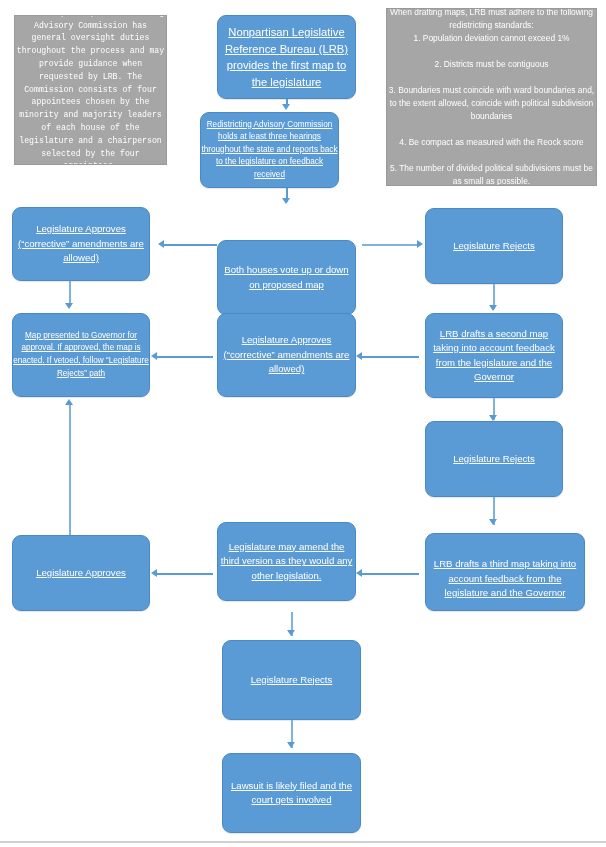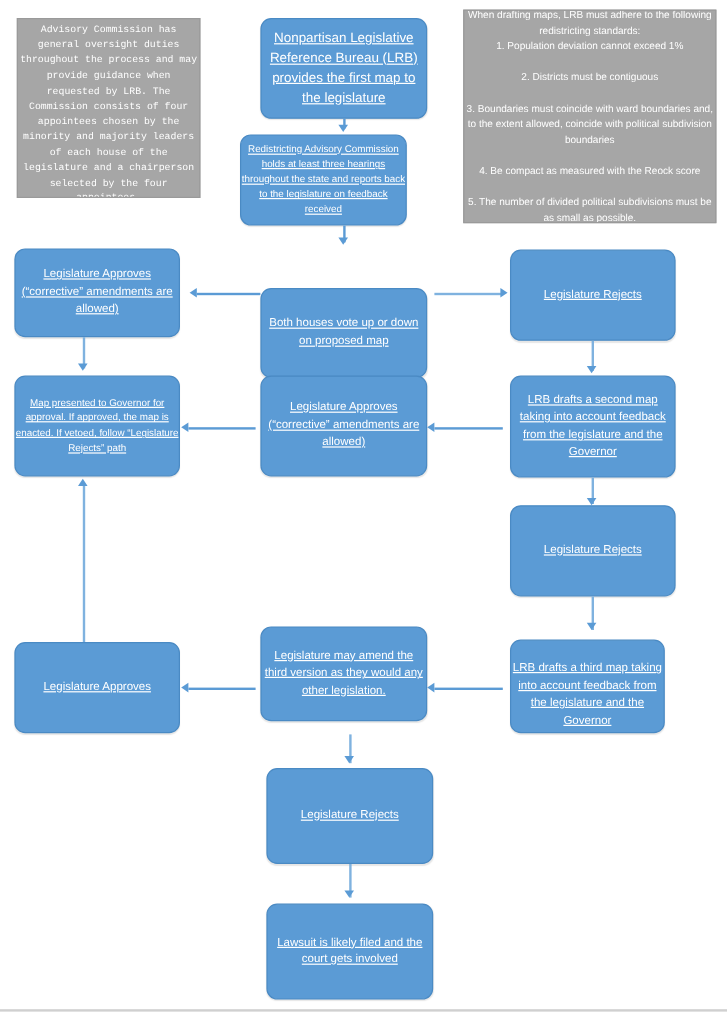--- a/index.html
+++ b/index.html
@@ -193,21 +193,21 @@
   <div class="arrow up" style="left:65px; top:399px;"></div>
 
   <div class="node blue fs-med" style="left:12px; top:535px; width:138px; height:76px;">
     <span class="txt">Legislature Approves</span>
   </div>
 
   <div class="node blue fs-med" style="left:217px; top:522px; width:139px; height:79px;">
     <span class="txt">Legislature may amend the third version as they would any other legislation.</span>
   </div>
 
-  <div class="node blue fs-med" style="left:425px; top:533px; width:129px; height:78px;">
+  <div class="node blue fs-med" style="left:425px; top:533px; width:160px; height:78px;">
     <span class="txt" style="margin-bottom:-14px;">LRB drafts a third map taking into account feedback from the legislature and the Governor</span>
   </div>
 
   <div class="conn h" style="left:362px; top:573px; width:57px;"></div>
   <div class="arrow left" style="left:356px; top:569px;"></div>
 
   <div class="conn h" style="left:157px; top:573px; width:56px;"></div>
   <div class="arrow left" style="left:151px; top:569px;"></div>
 
   <div class="conn v thin" style="left:291px; top:612px; height:24px;"></div>

